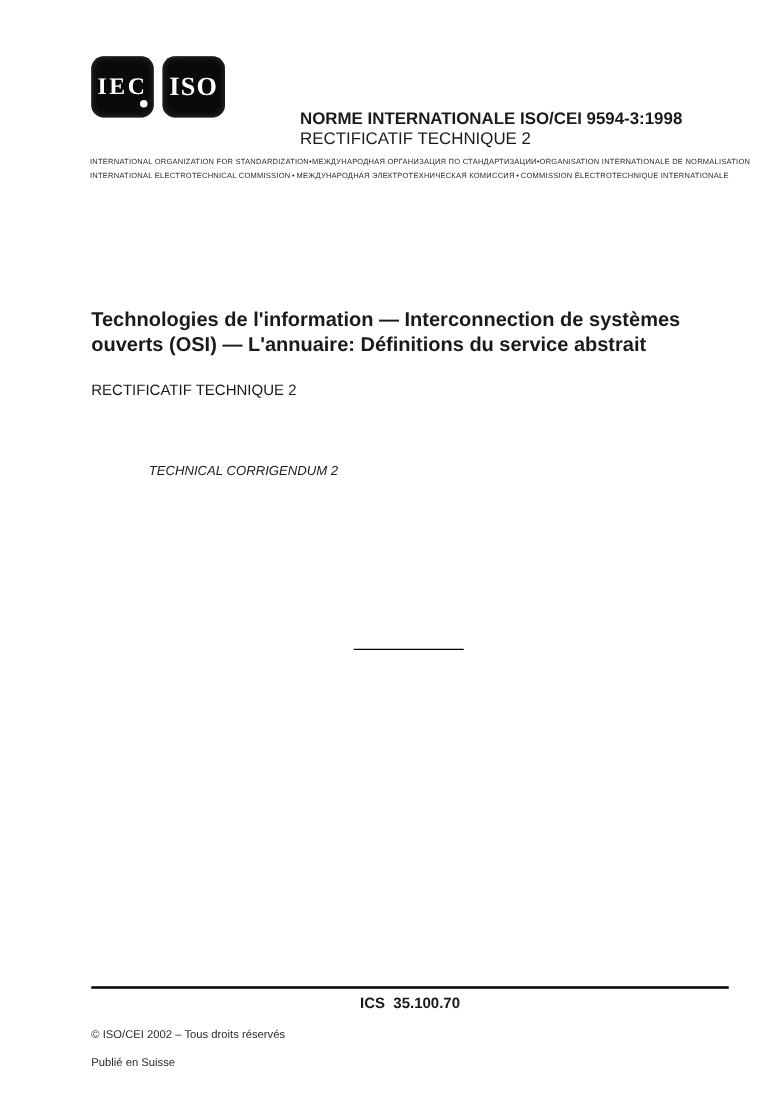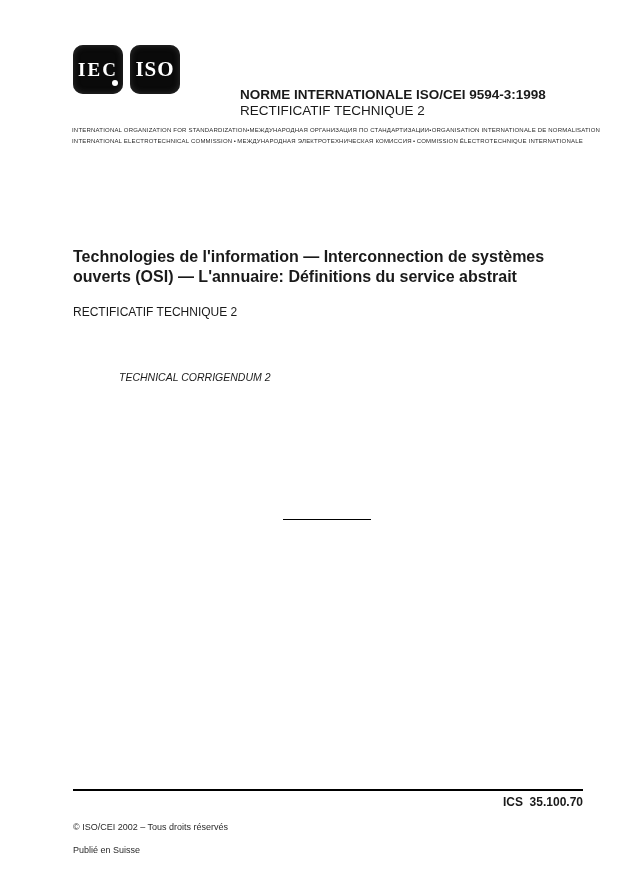--- a/index.html
+++ b/index.html
@@ -54,21 +54,21 @@
   .foreword{
     position:absolute;left:73px;top:429px;width:510px;
     font-size:11px;line-height:14px;text-align:justify;
   }
   
   .mid-rule{position:absolute;left:283px;top:519px;width:88px;border-top:1.5px solid #000;}
   .foot-rule{position:absolute;left:73px;top:789px;width:510px;border-top:2px solid #000;}
   
   .foot-row{
     position:absolute;left:73px;top:795px;width:510px;
-    display:flex;justify-content:flex-end;
+    display:flex;justify-content:center;
     font-size:12px;font-weight:bold;
   }
   .foot-row .ics{white-space:pre;}
   .foot-row sup{font-size:8px;}
   .copyright{position:absolute;left:73px;top:822px;font-size:9px;color:#2a2a2a;}
   .published-in{position:absolute;left:73px;top:845px;font-size:9px;color:#2a2a2a;}
 </style>
 </head>
 <body>
 

